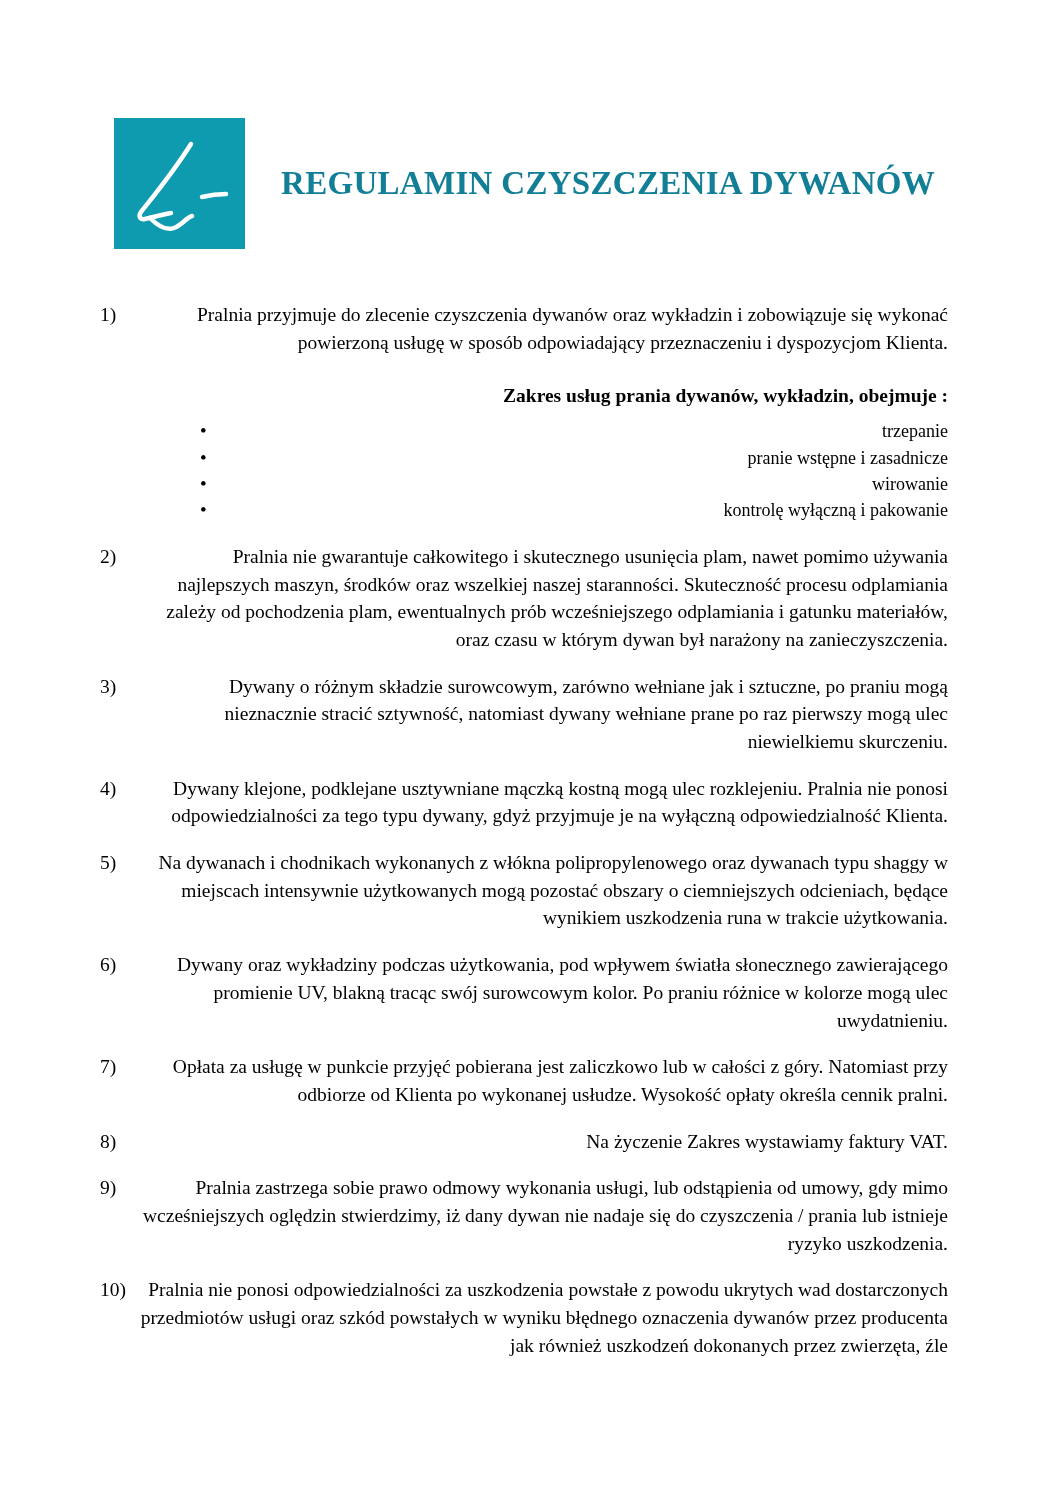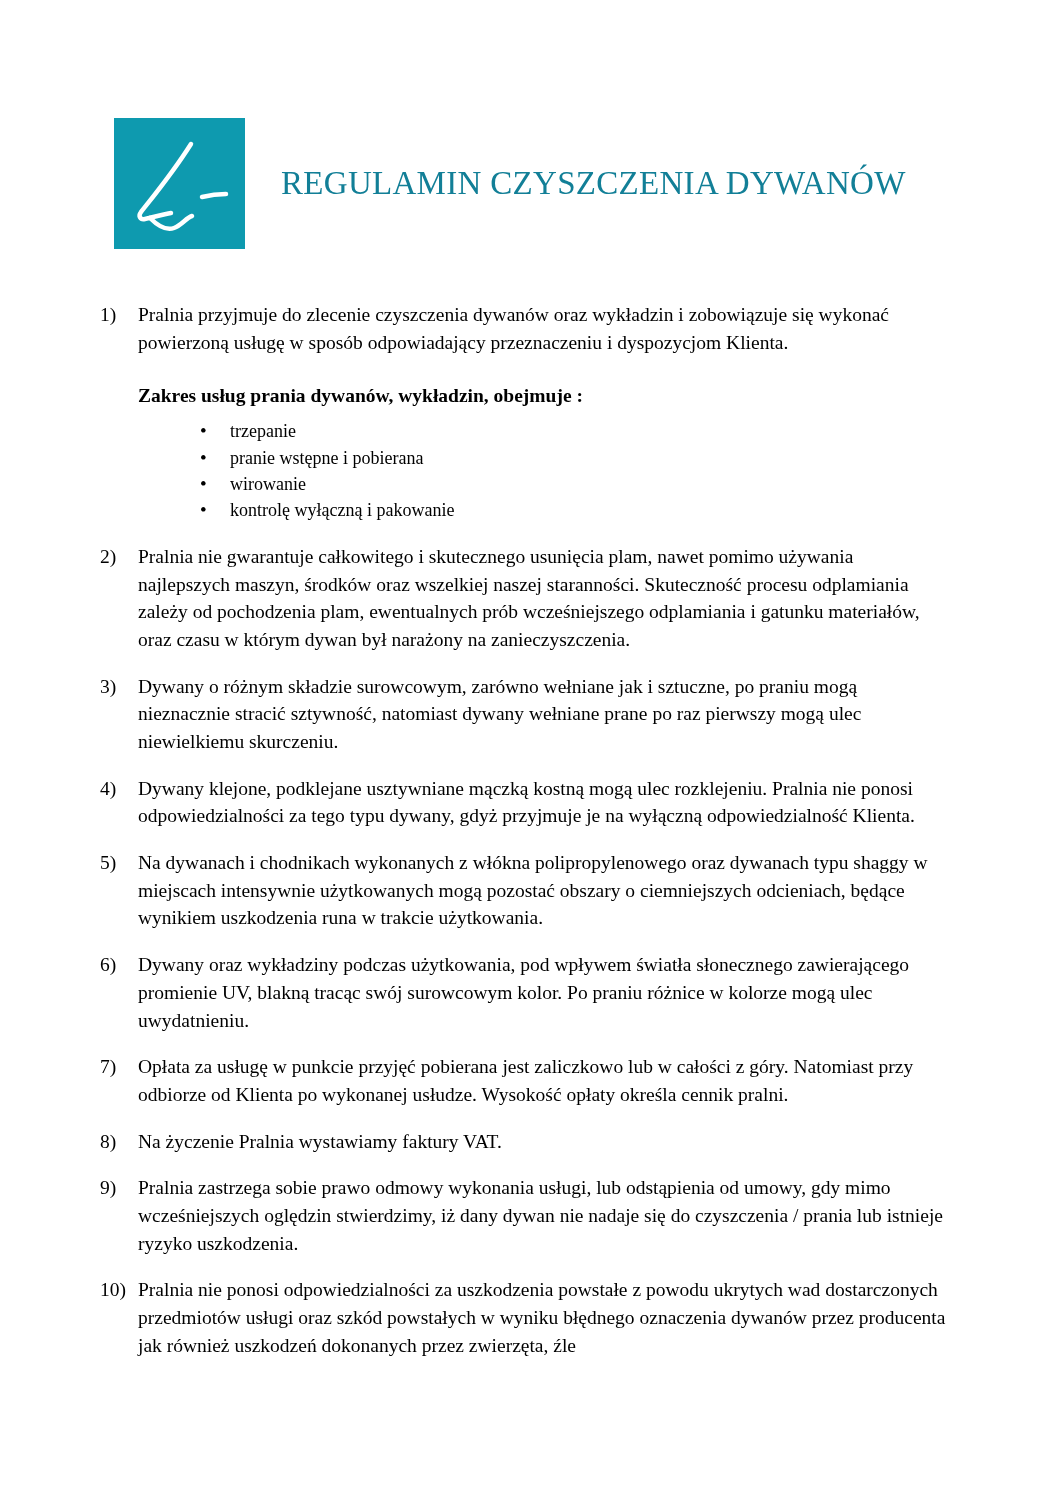--- a/index.html
+++ b/index.html
@@ -38,21 +38,21 @@
   }
   .logo-box svg {
     display: block;
     width: 131px;
     height: 131px;
   }
   .doc-title {
     margin-left: 36px;
     color: #127f97;
     font-family: "Liberation Serif", serif;
-    font-weight: normal;
+    font-weight: bold;
     font-size: 33px;
     letter-spacing: 0.3px;
     white-space: nowrap;
   }
 
   
   .content {
     padding: 52px 110px 0 88px;
   }
 
@@ -65,20 +65,21 @@
   }
   .clause .num {
     flex: 0 0 auto;
     width: 50px;
     text-align: left;
     padding-left: 12px;
     box-sizing: border-box;
   }
   .clause .body {
     flex: 1 1 auto;
+    text-align: right;
   }
   .clause .body p {
     margin: 0;
   }
   .clause .body p.spaced {
     margin-top: 26px;
     font-weight: bold;
   }
 
   .bullets {
@@ -121,21 +122,21 @@
 
   <div class="content">
 
     <div class="clause">
       <div class="num">1)</div>
       <div class="body">
         <p>Pralnia przyjmuje do zlecenie czyszczenia dywanów oraz wykładzin i zobowiązuje się wykonać powierzoną usługę w sposób odpowiadający przeznaczeniu i dyspozycjom Klienta.</p>
         <p class="spaced">Zakres usług prania dywanów, wykładzin, obejmuje :</p>
         <ul class="bullets">
           <li>trzepanie</li>
-          <li>pranie wstępne i pobierana</li>
+          <li>pranie wstępne i zasadnicze</li>
           <li>wirowanie</li>
           <li>kontrolę wyłączną i pakowanie</li>
         </ul>
       </div>
     </div>
 
     <div class="clause gap-top">
       <div class="num">2)</div>
       <div class="body">
         <p>Pralnia nie gwarantuje całkowitego i skutecznego usunięcia plam, nawet pomimo używania najlepszych maszyn, środków  oraz wszelkiej naszej staranności. Skuteczność procesu odplamiania zależy od pochodzenia plam, ewentualnych prób wcześniejszego odplamiania i gatunku materiałów, oraz czasu w którym dywan był narażony na zanieczyszczenia.</p>
@@ -173,21 +174,21 @@
     <div class="clause">
       <div class="num">7)</div>
       <div class="body">
         <p>Opłata za usługę w punkcie przyjęć pobierana jest zaliczkowo lub w całości z góry. Natomiast przy odbiorze od Klienta po wykonanej usłudze. Wysokość opłaty określa cennik pralni.</p>
       </div>
     </div>
 
     <div class="clause">
       <div class="num">8)</div>
       <div class="body">
-        <p> Na życzenie Pralnia wystawiamy faktury VAT.</p>
+        <p> Na życzenie Zakres wystawiamy faktury VAT.</p>
       </div>
     </div>
 
     <div class="clause">
       <div class="num">9)</div>
       <div class="body">
         <p>Pralnia zastrzega sobie prawo odmowy wykonania usługi, lub odstąpienia od umowy, gdy mimo wcześniejszych oględzin stwierdzimy, iż dany dywan nie nadaje się do czyszczenia / prania lub istnieje ryzyko uszkodzenia.</p>
       </div>
     </div>
 

